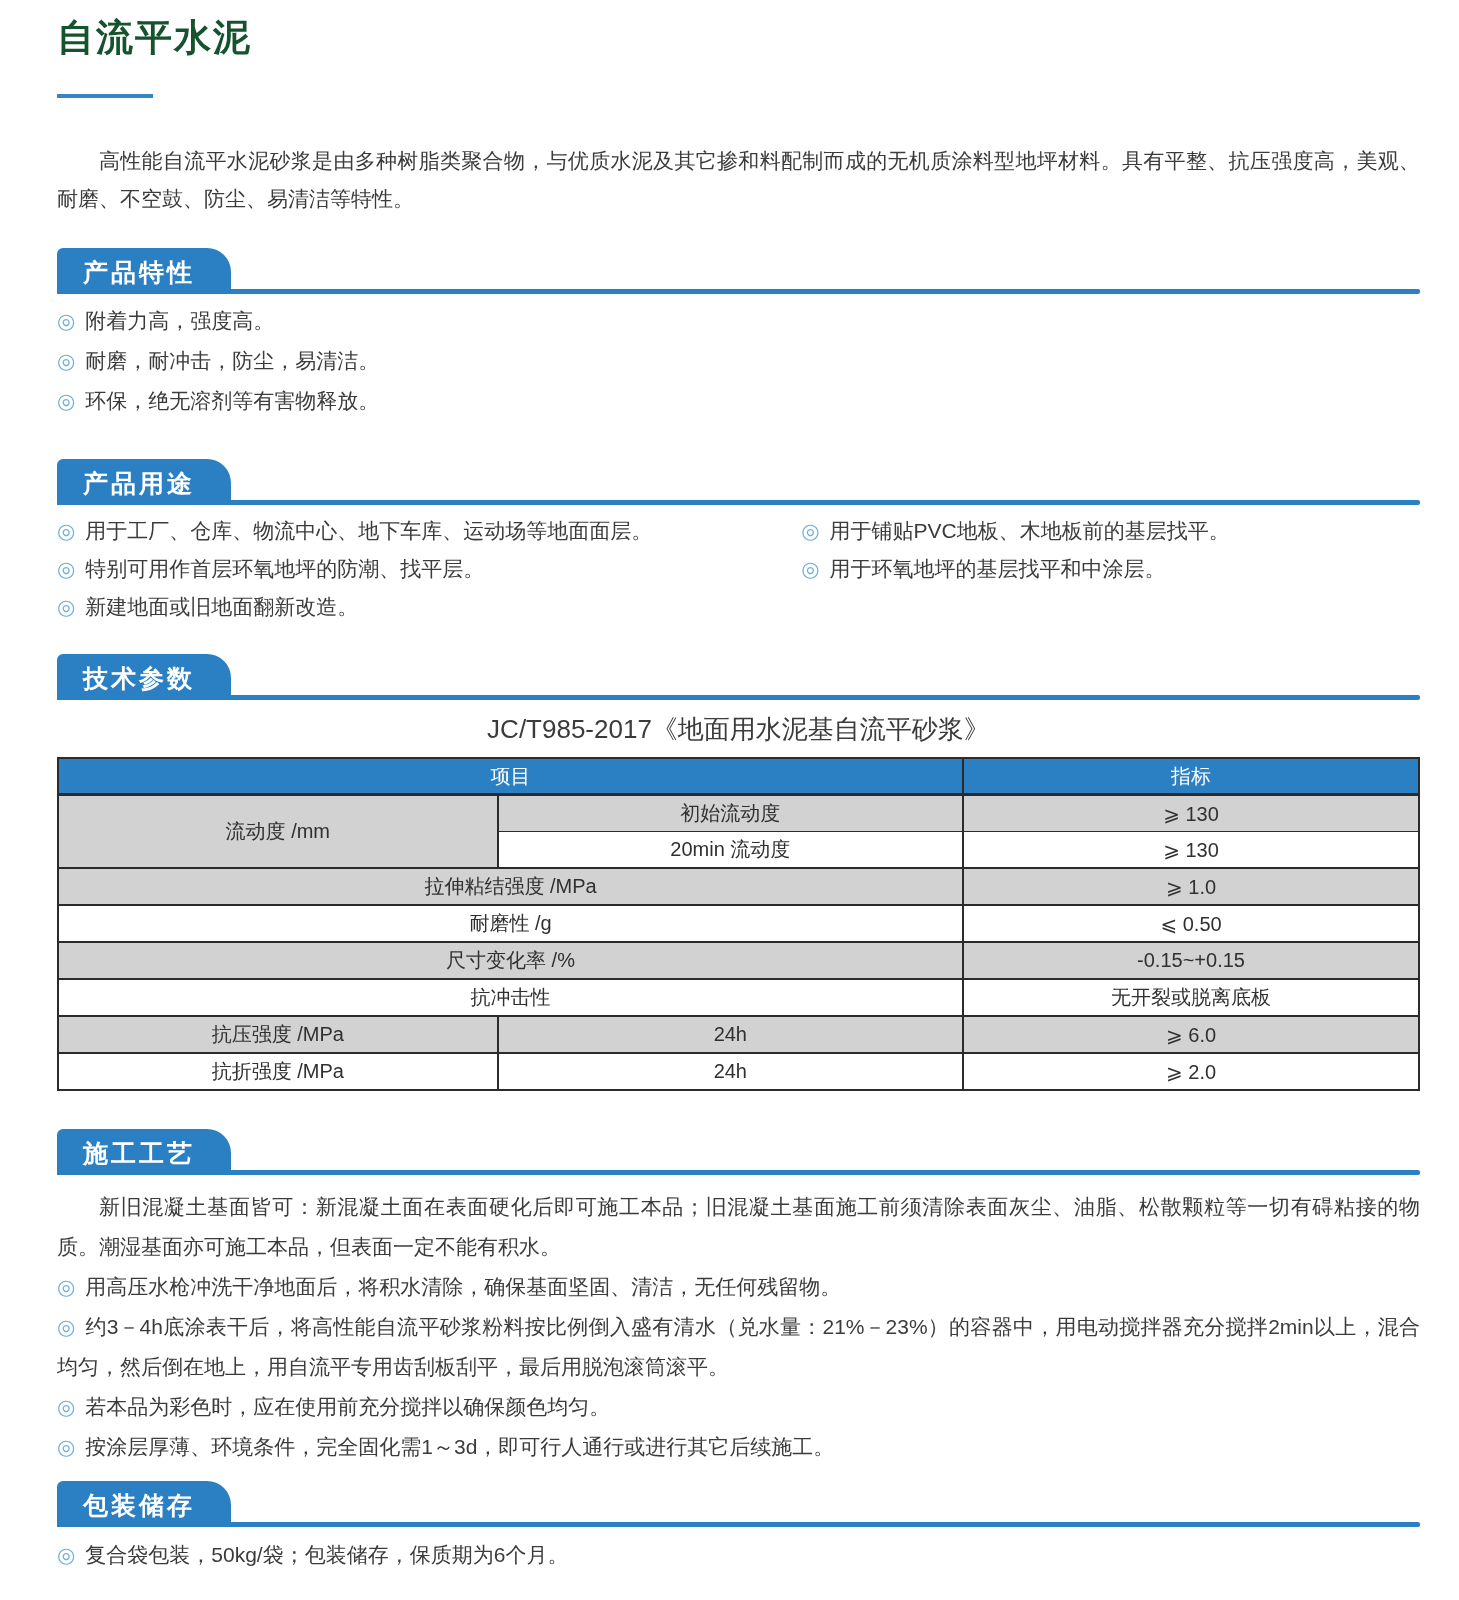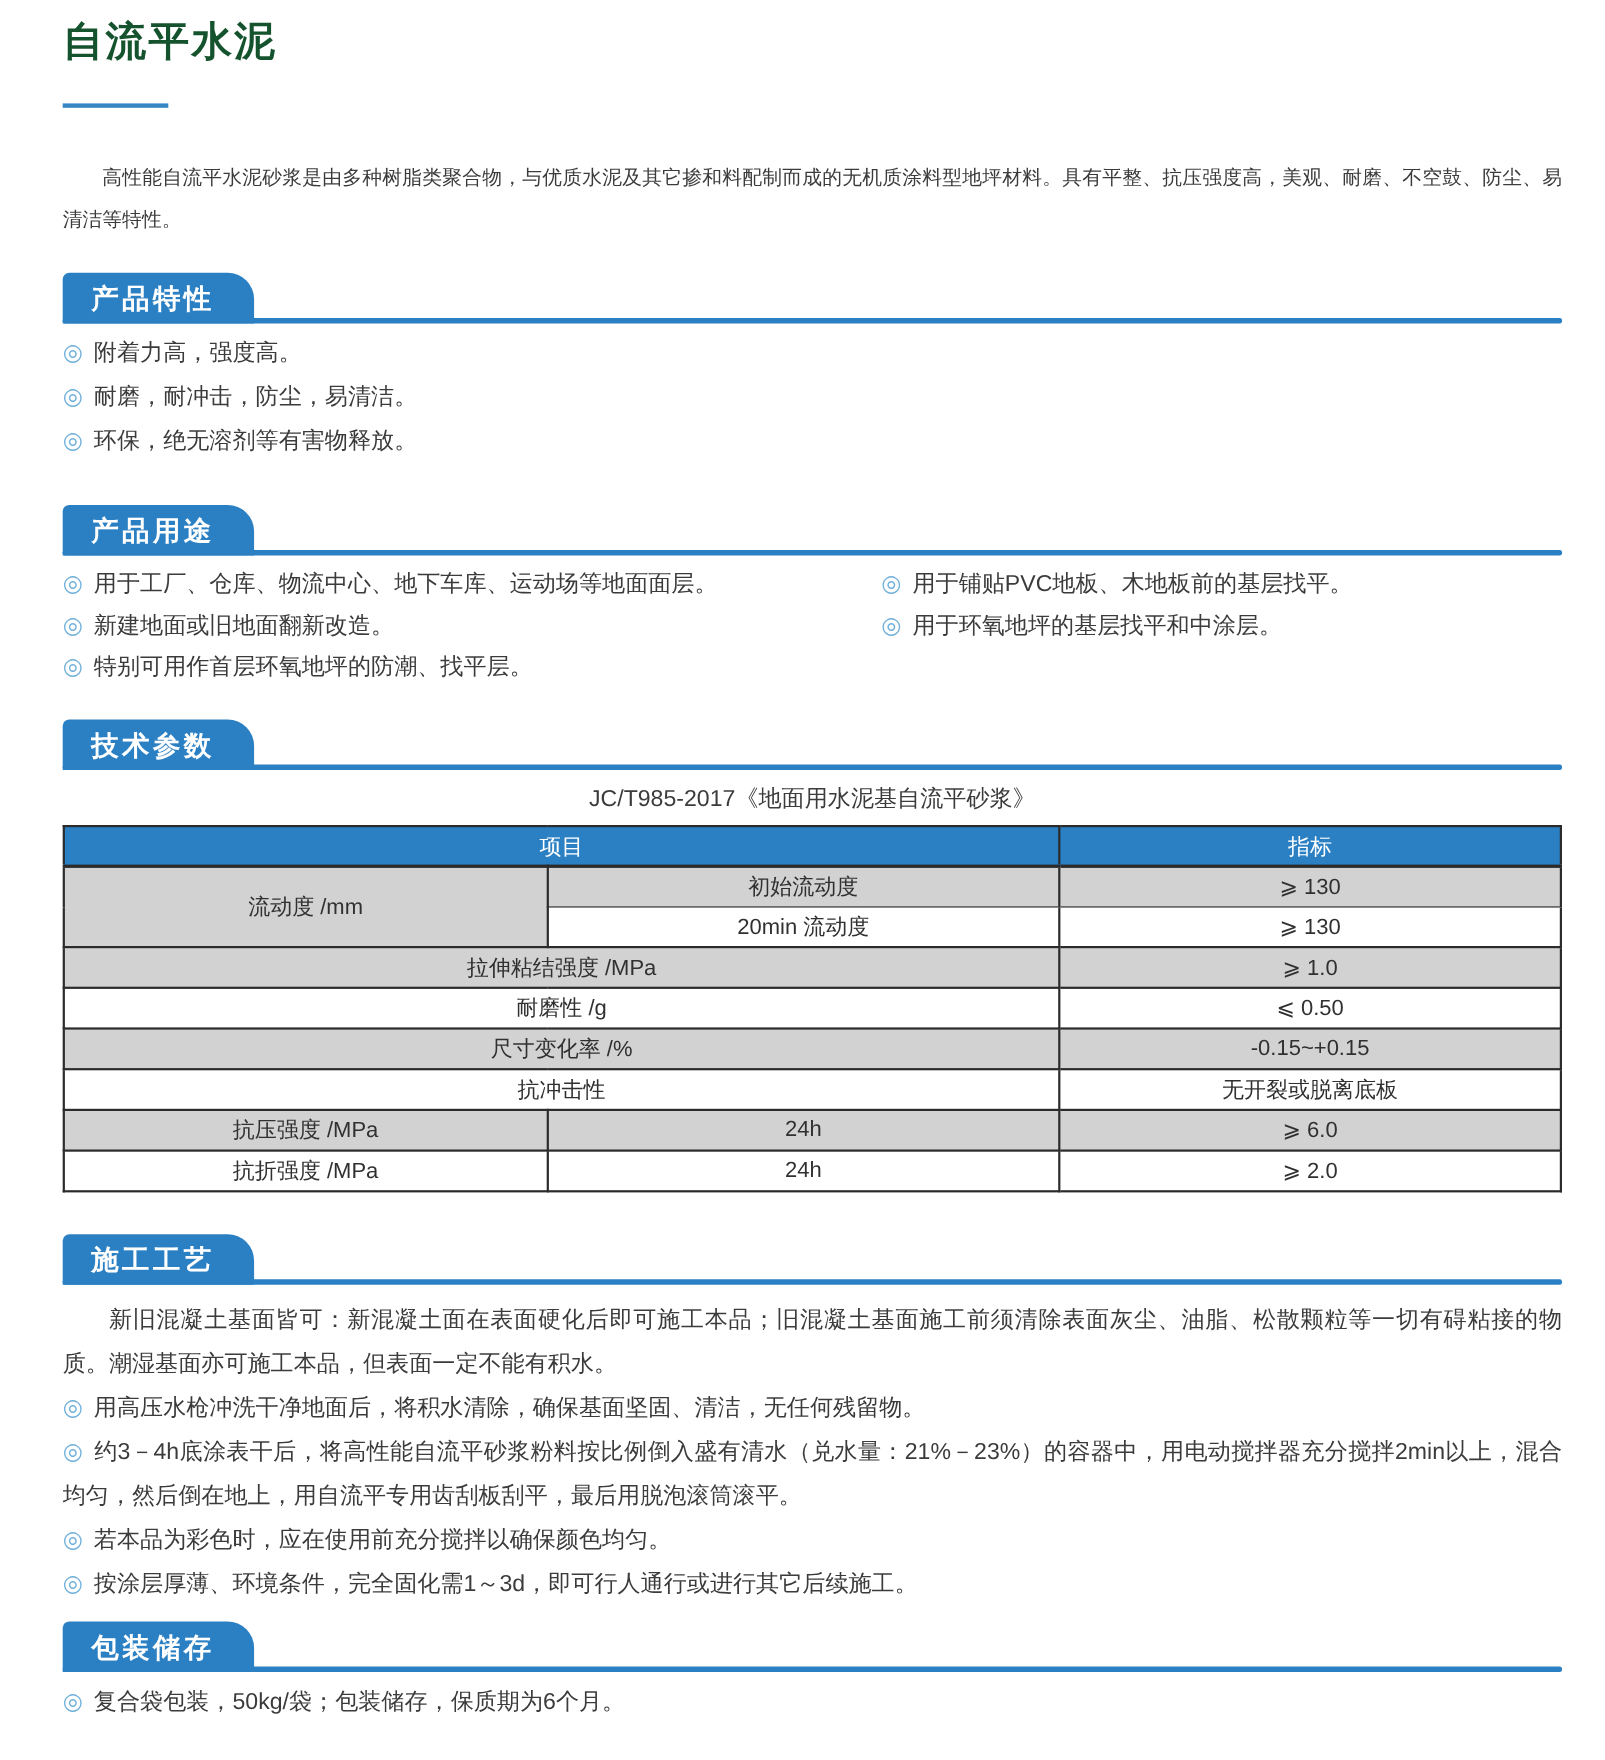--- a/index.html
+++ b/index.html
@@ -15,21 +15,21 @@
   .page-title{
     font-size:37px;font-weight:bold;color:#14532d;
     letter-spacing:2px;margin:0;line-height:44px;
   }
   .title-underline{
     width:96px;height:4px;background:#3585c5;margin-top:34px;
   }
 
   
   .intro{
-    font-size:18px;line-height:38px;text-align:justify;
+    font-size:21px;line-height:38px;text-align:justify;
     text-indent:2em;margin:44px 0 0 0;
   }
 
   
   .section-header{position:relative;height:46px;}
   .m-feat{margin-top:30px;}
   .m-uses{margin-top:38px;}
   .m-param{margin-top:28px;}
   .m-proc{margin-top:38px;}
   .m-pack{margin-top:14px;}
@@ -53,21 +53,21 @@
   .fw1{width:276px;}
   .fw2{width:384px;}
 
   .uses-cols{display:flex;margin-top:7px;justify-content:space-between;}
   .uses-left{width:54.6%;}
   .uses-right{flex:1;}
   .uses-cols .bullet{line-height:38px;}
 
   
   .param-caption{
-    text-align:center;font-size:21px;margin:12px 0 10px 0;color:#3b3b3b;
+    text-align:center;font-size:26px;margin:12px 0 10px 0;color:#3b3b3b;
   }
   table.param-table{
     width:100%;border-collapse:collapse;table-layout:fixed;
   }
   .param-table th,.param-table td{
     border:2px solid #2b2b2b;text-align:center;vertical-align:middle;
     font-size:20px;padding:0;height:35px;color:#303030;
   }
   .param-table thead th{
     background:#2b80c4;color:#ffffff;font-weight:normal;height:34px;
@@ -103,22 +103,22 @@
     <p class="bullet"><span class="dot">◎</span><span>环保，绝无溶剂等有害物释放。</span></p>
   </div>
 
   <div class="section-header m-uses">
     <div class="section-rule"></div>
     <div class="section-tab">产品用途</div>
   </div>
   <div class="uses-cols">
     <div class="uses-left">
       <p class="bullet"><span class="dot">◎</span><span>用于工厂、仓库、物流中心、地下车库、运动场等地面面层。</span></p>
+      <p class="bullet"><span class="dot">◎</span><span>特别可用作首层环氧地坪的防潮、找平层。</span></p>
       <p class="bullet"><span class="dot">◎</span><span>新建地面或旧地面翻新改造。</span></p>
-      <p class="bullet"><span class="dot">◎</span><span>特别可用作首层环氧地坪的防潮、找平层。</span></p>
     </div>
     <div class="uses-right">
       <p class="bullet"><span class="dot">◎</span><span>用于铺贴PVC地板、木地板前的基层找平。</span></p>
       <p class="bullet"><span class="dot">◎</span><span>用于环氧地坪的基层找平和中涂层。</span></p>
     </div>
   </div>
 
   <div class="section-header m-param">
     <div class="section-rule"></div>
     <div class="section-tab">技术参数</div>

